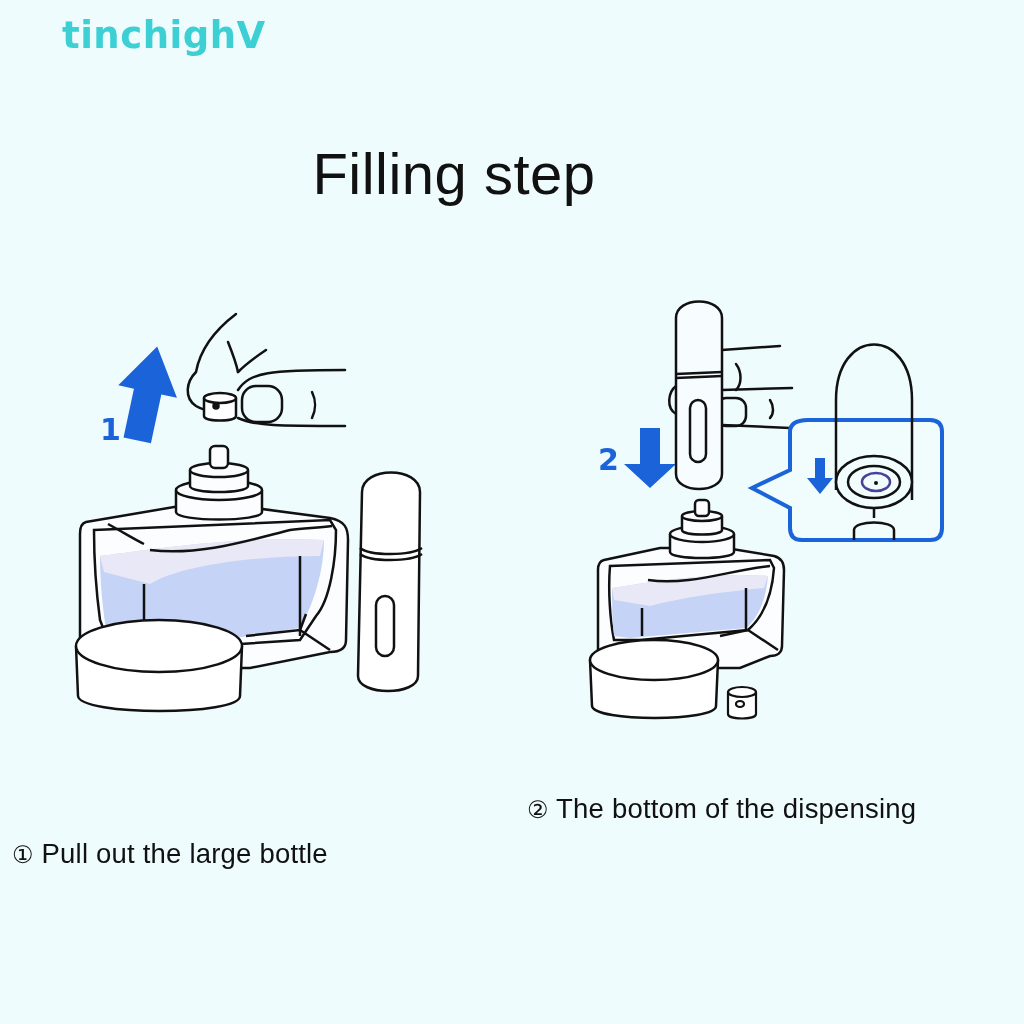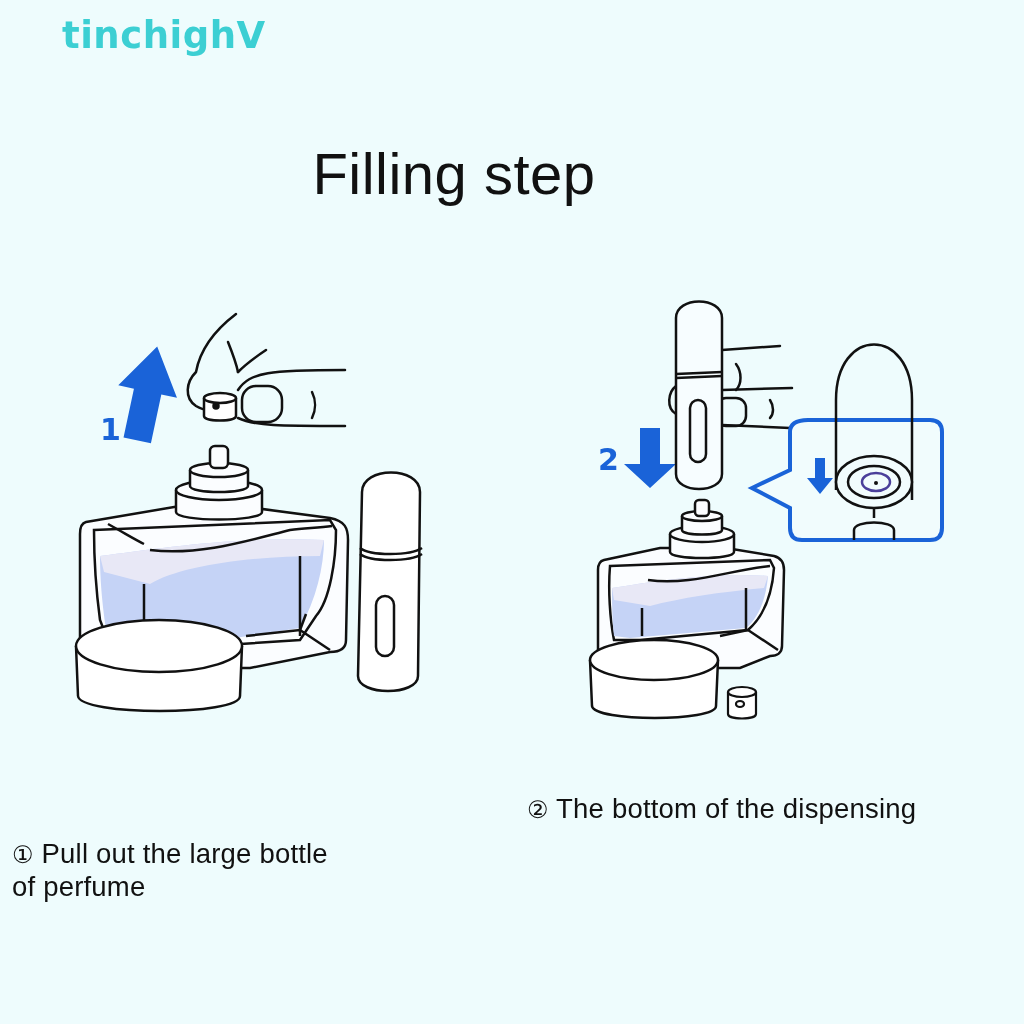--- a/index.html
+++ b/index.html
@@ -172,18 +172,17 @@
         <path d="M728,692 L728,714 C728,720 756,720 756,714 L756,692"></path>
         <ellipse cx="742" cy="692" rx="14" ry="5"></ellipse>
         <ellipse cx="740" cy="704" rx="4" ry="3"></ellipse>
       </g>
     </g>
   </g>
 </svg>
 
 <div class="caption cap1">
   <span class="line"><span class="num">①</span> <span>Pull out the large bottle</span></span>
-  <span class="line">of perfume</span>
 </div>
 
 <div class="caption cap2">
   <span class="line"><span class="num">②</span> <span>The bottom of the dispensing</span></span>
 </div>
 
 </body></html>

